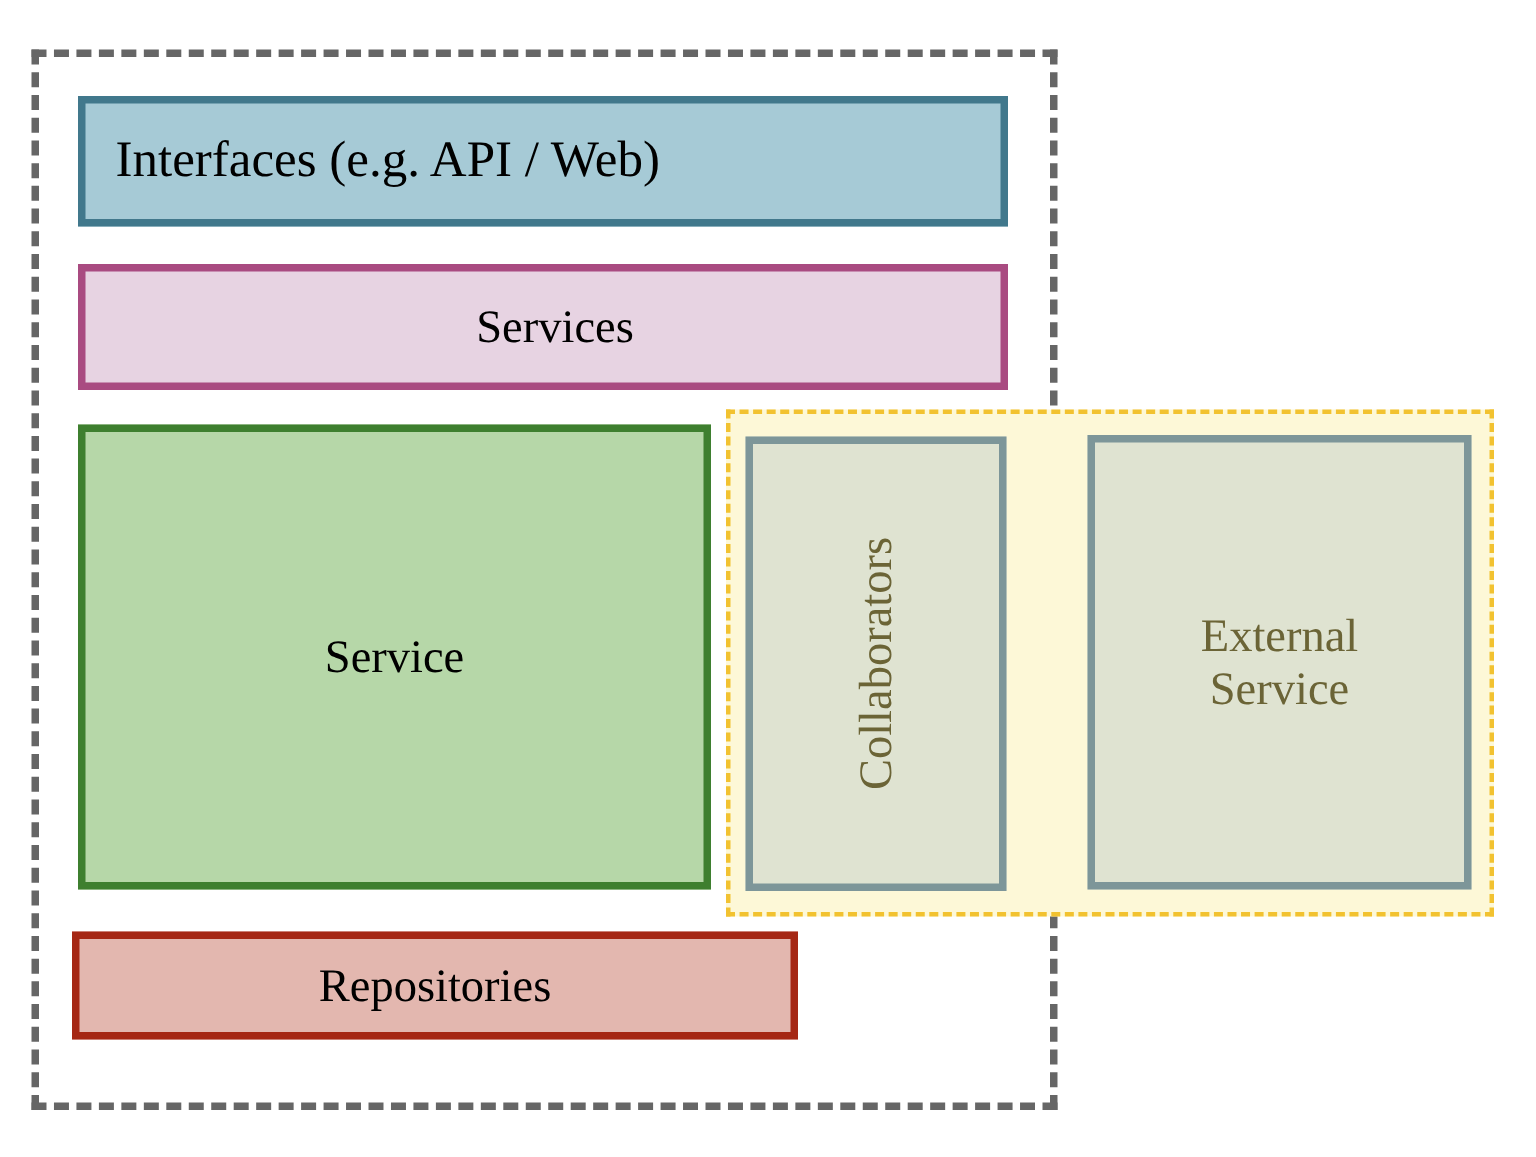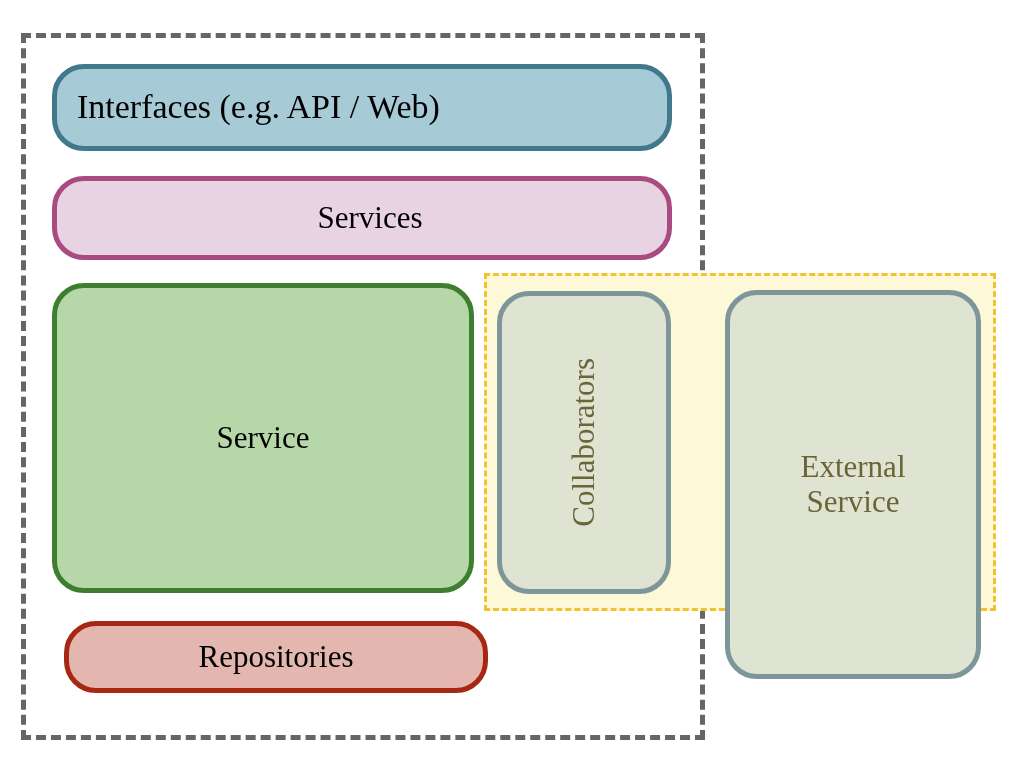--- a/index.html
+++ b/index.html
@@ -40,21 +40,20 @@
   
   .layer-box {
     position: absolute;
     box-sizing: border-box;
     display: flex;
     align-items: center;
     justify-content: center;
     text-align: center;
     z-index: 4;
     line-height: 1.12;
-    border-radius: 32px;
   }
 
   .layer-box .box-label {
     display: block;
     padding: 0 10px;
     white-space: pre-line;
   }
 
   
   .box-interfaces {
@@ -120,26 +119,26 @@
   </div>
 
   <div class="layer-box box-services" style="left:52px; top:176px; width:620px; height:84px;">
     <span class="box-label">Services</span>
   </div>
 
   <div class="layer-box box-domain" style="left:52px; top:283px; width:422px; height:310px;">
     <span class="box-label">Service</span>
   </div>
 
-  <div class="layer-box box-repositories" style="left:64px; top:621px; width:424px; height:72px;">
+  <div class="layer-box box-repositories" style="left:48px; top:621px; width:484px; height:72px;">
     <span class="box-label">Repositories</span>
   </div>
 
   <div class="layer-box box-collaborators" style="left:497px; top:291px; width:174px; height:303px;">
     <span class="box-label">Collaborators</span>
   </div>
 
-  <div class="layer-box box-external-service" style="left:725px; top:290px; width:256px; height:389px;">
+  <div class="layer-box box-external-service" style="left:725px; top:290px; width:256px; height:303px;">
     <span class="box-label">External
 Service</span>
   </div>
 
 </div>
 
 </body></html>

